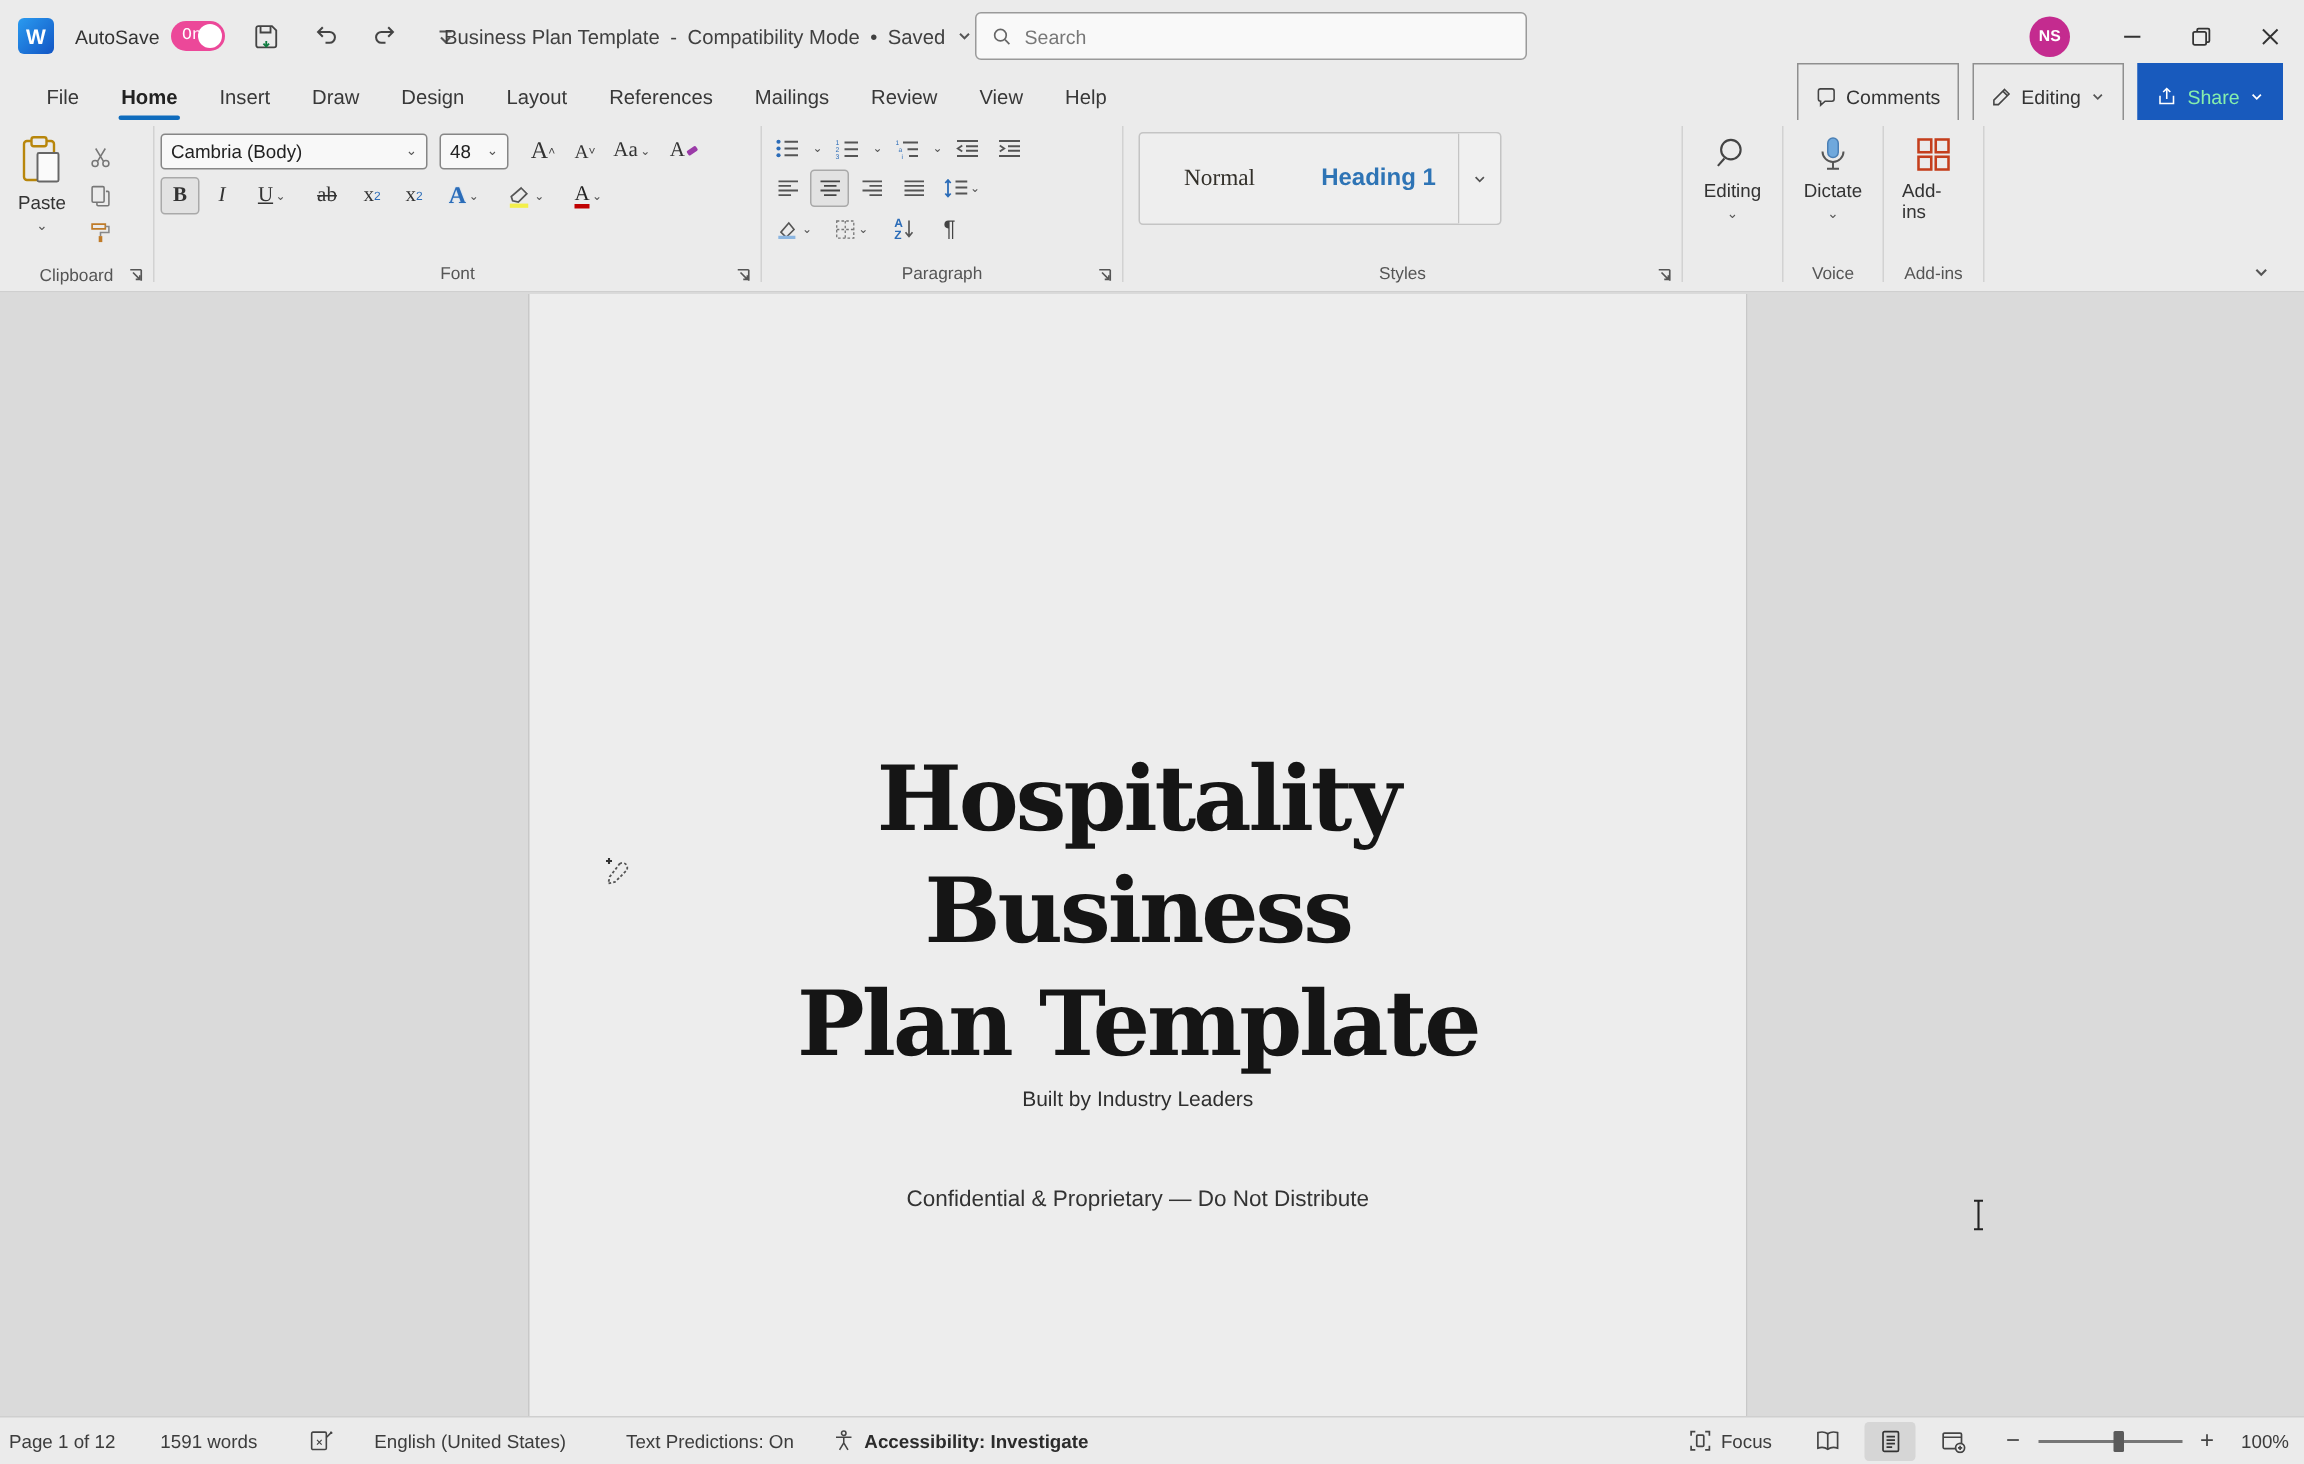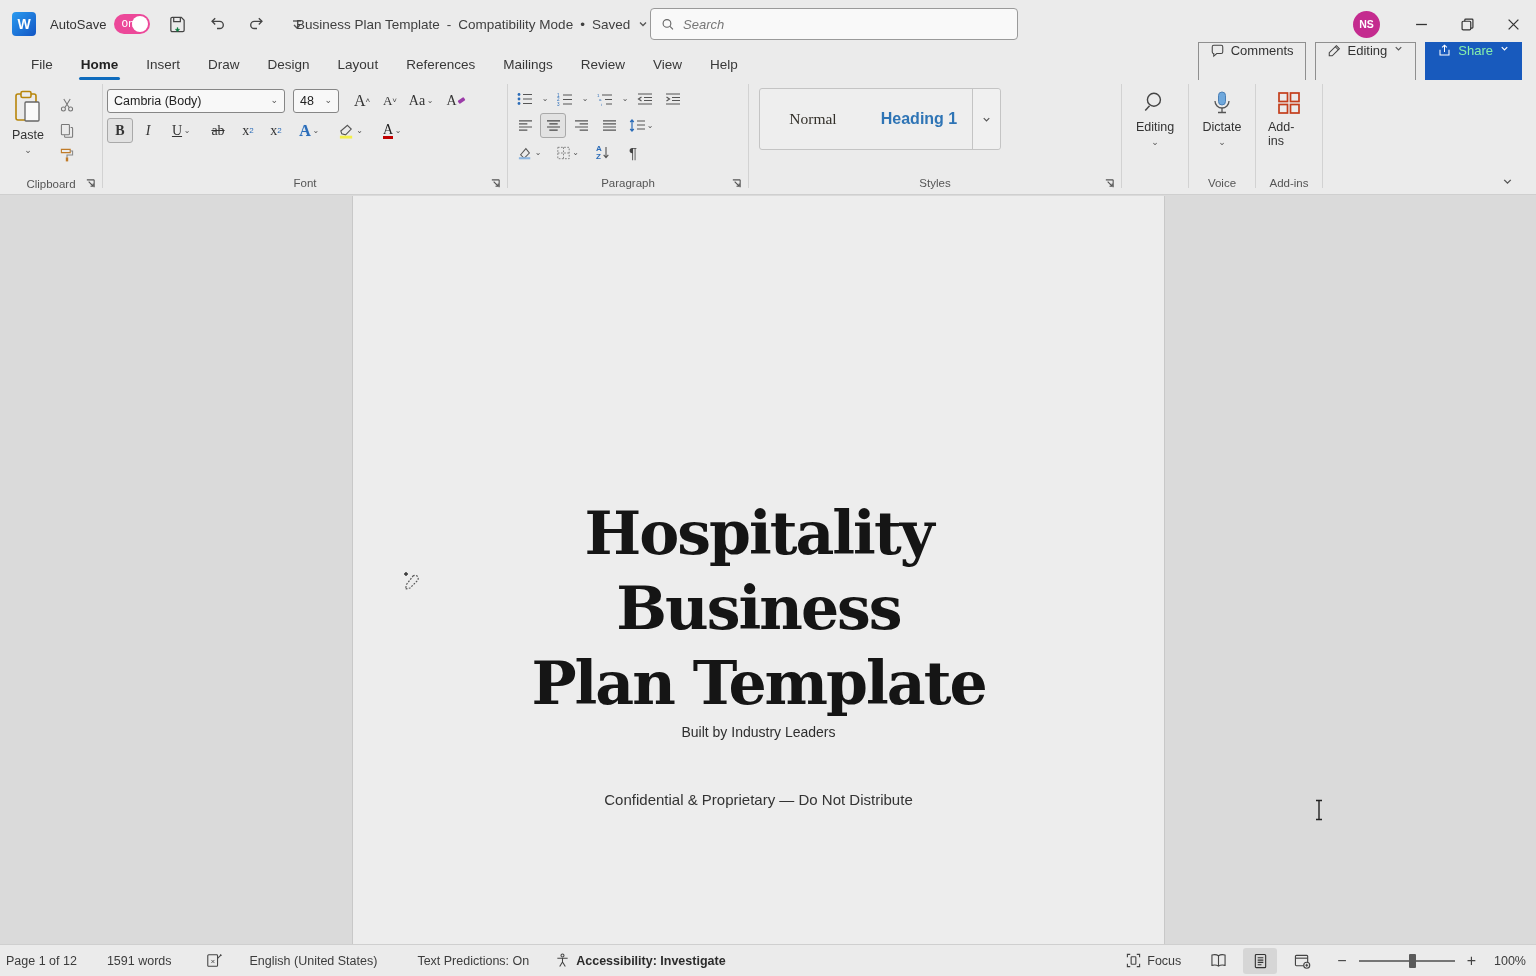--- a/index.html
+++ b/index.html
@@ -19,35 +19,35 @@
   .autosave { display:flex; align-items:center; gap:8px; }
   .autosave-label { font-size:13px; color:#333; }
   .toggle { width:36px; height:20px; border-radius:10px; background:#ec4899; position:relative; display:flex; align-items:center;font-family:Liberation Mono, monospace; }
   .toggle-text { color:#fff; font-size:11px; margin-left:7px; }
   .toggle-knob { position:absolute; right:2px; top:2px; width:16px; height:16px; border-radius:50%; background:#fff; }
   .tb-btn { width:26px; height:26px; display:flex; align-items:center; justify-content:center; border-radius:4px; }
   .tb-doc { position:absolute; left:296px; top:0; height:48px; display:flex; align-items:center; gap:7px; color:#404040; font-size:13.5px; }
   .tb-search { position:absolute; left:650px; top:8px; width:368px; height:32px; background:#f9f9f9; border:1px solid #9a9a9a;
     border-radius:4px; display:flex; align-items:center; padding:0 10px; gap:8px; }
   .tb-search input { border:none; outline:none; background:transparent; font-size:13px; color:#14532d; width:100%;
-    font-family:"Liberation Sans",sans-serif;font-style:italic; }
+    font-family:"Liberation Sans",sans-serif; }
   .tb-search input::placeholder { color:#777; }
   .tb-right { position:absolute; right:0; top:0; height:48px; display:flex; align-items:center; }
   .avatar { width:27px; height:27px; border-radius:50%; background:#c42b8f; color:#fff; font-size:10.5px; font-weight:bold;
     display:flex; align-items:center; justify-content:center; margin-right:18px; }
   .win-btn { width:46px; height:48px; display:flex; align-items:center; justify-content:center; color:#333; }
 
   
   .menubar { position:absolute; top:48px; left:0; right:0; height:32px; background:#ebebeb; display:flex; align-items:center; }
   .menu-tabs { display:flex; align-items:center; padding-left:18px; gap:2px; }
   .menu-tab { padding:5px 13px; font-size:13.5px; color:#383838; position:relative; }
   .menu-tab.active { font-weight:bold; color:#222; }
   .menu-tab.active::after { content:""; position:absolute; left:11px; right:11px; bottom:-3px; height:3px; border-radius:2px; background:#0f6cbd; }
   .menu-right { margin-left:auto; display:flex; align-items:center; gap:9px; padding-right:14px; }
-  .pill-btn { display:flex; align-items:flex-start; gap:6px; border:1px solid #8f8f8f; border-radius:0; height:44px; padding:0 11px;
+  .pill-btn { display:flex; align-items:center; gap:6px; border:1px solid #8f8f8f; border-radius:0; height:44px; padding:0 11px;
     font-size:13px; color:#333; background:transparent; }
   .share-btn { background:#185abd; border-color:#185abd; color:#86efac; }
 
   
   .ribbon { position:absolute; top:80px; left:0; right:0; height:115px; background:#ebebeb; border-bottom:1px solid #cfcfcf; display:flex; }
   .rgroup { display:flex; flex-direction:column; padding:4px 4px 0 4px; }
   .rsep { width:1px; background:#d2d2d2; margin:4px 0 6px 0; }
   .rg-body { flex:1; display:flex; }
   .rg-footer { height:22px; display:flex; align-items:center; justify-content:center; position:relative; font-size:11.5px; color:#555; }
   .launcher { position:absolute; right:2px; bottom:5px; }

